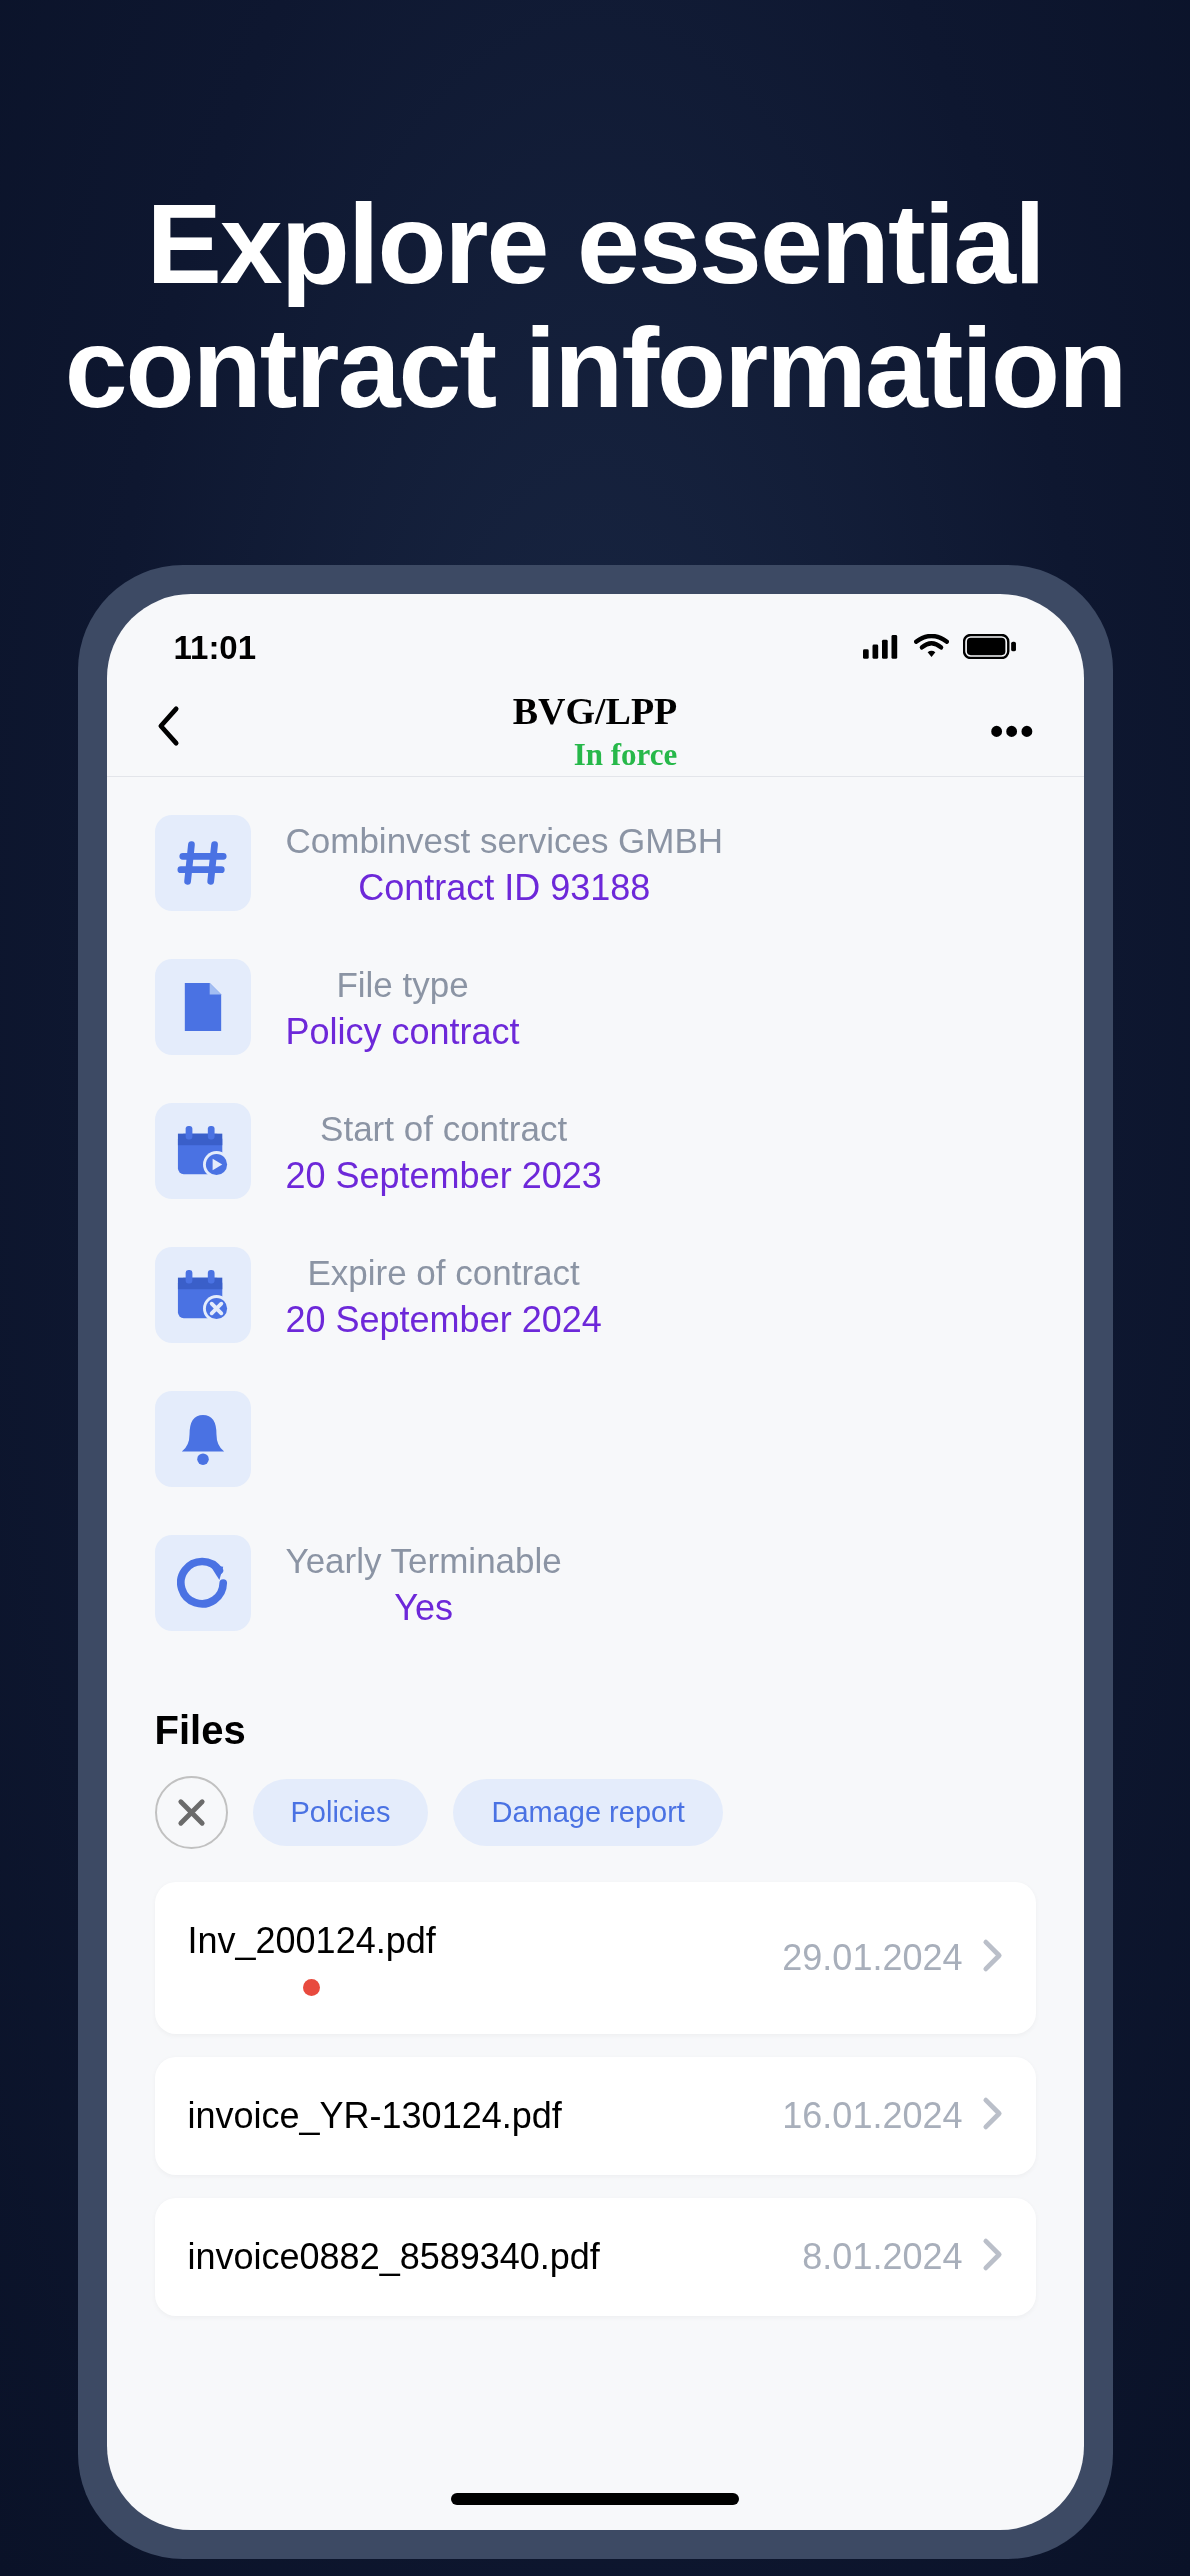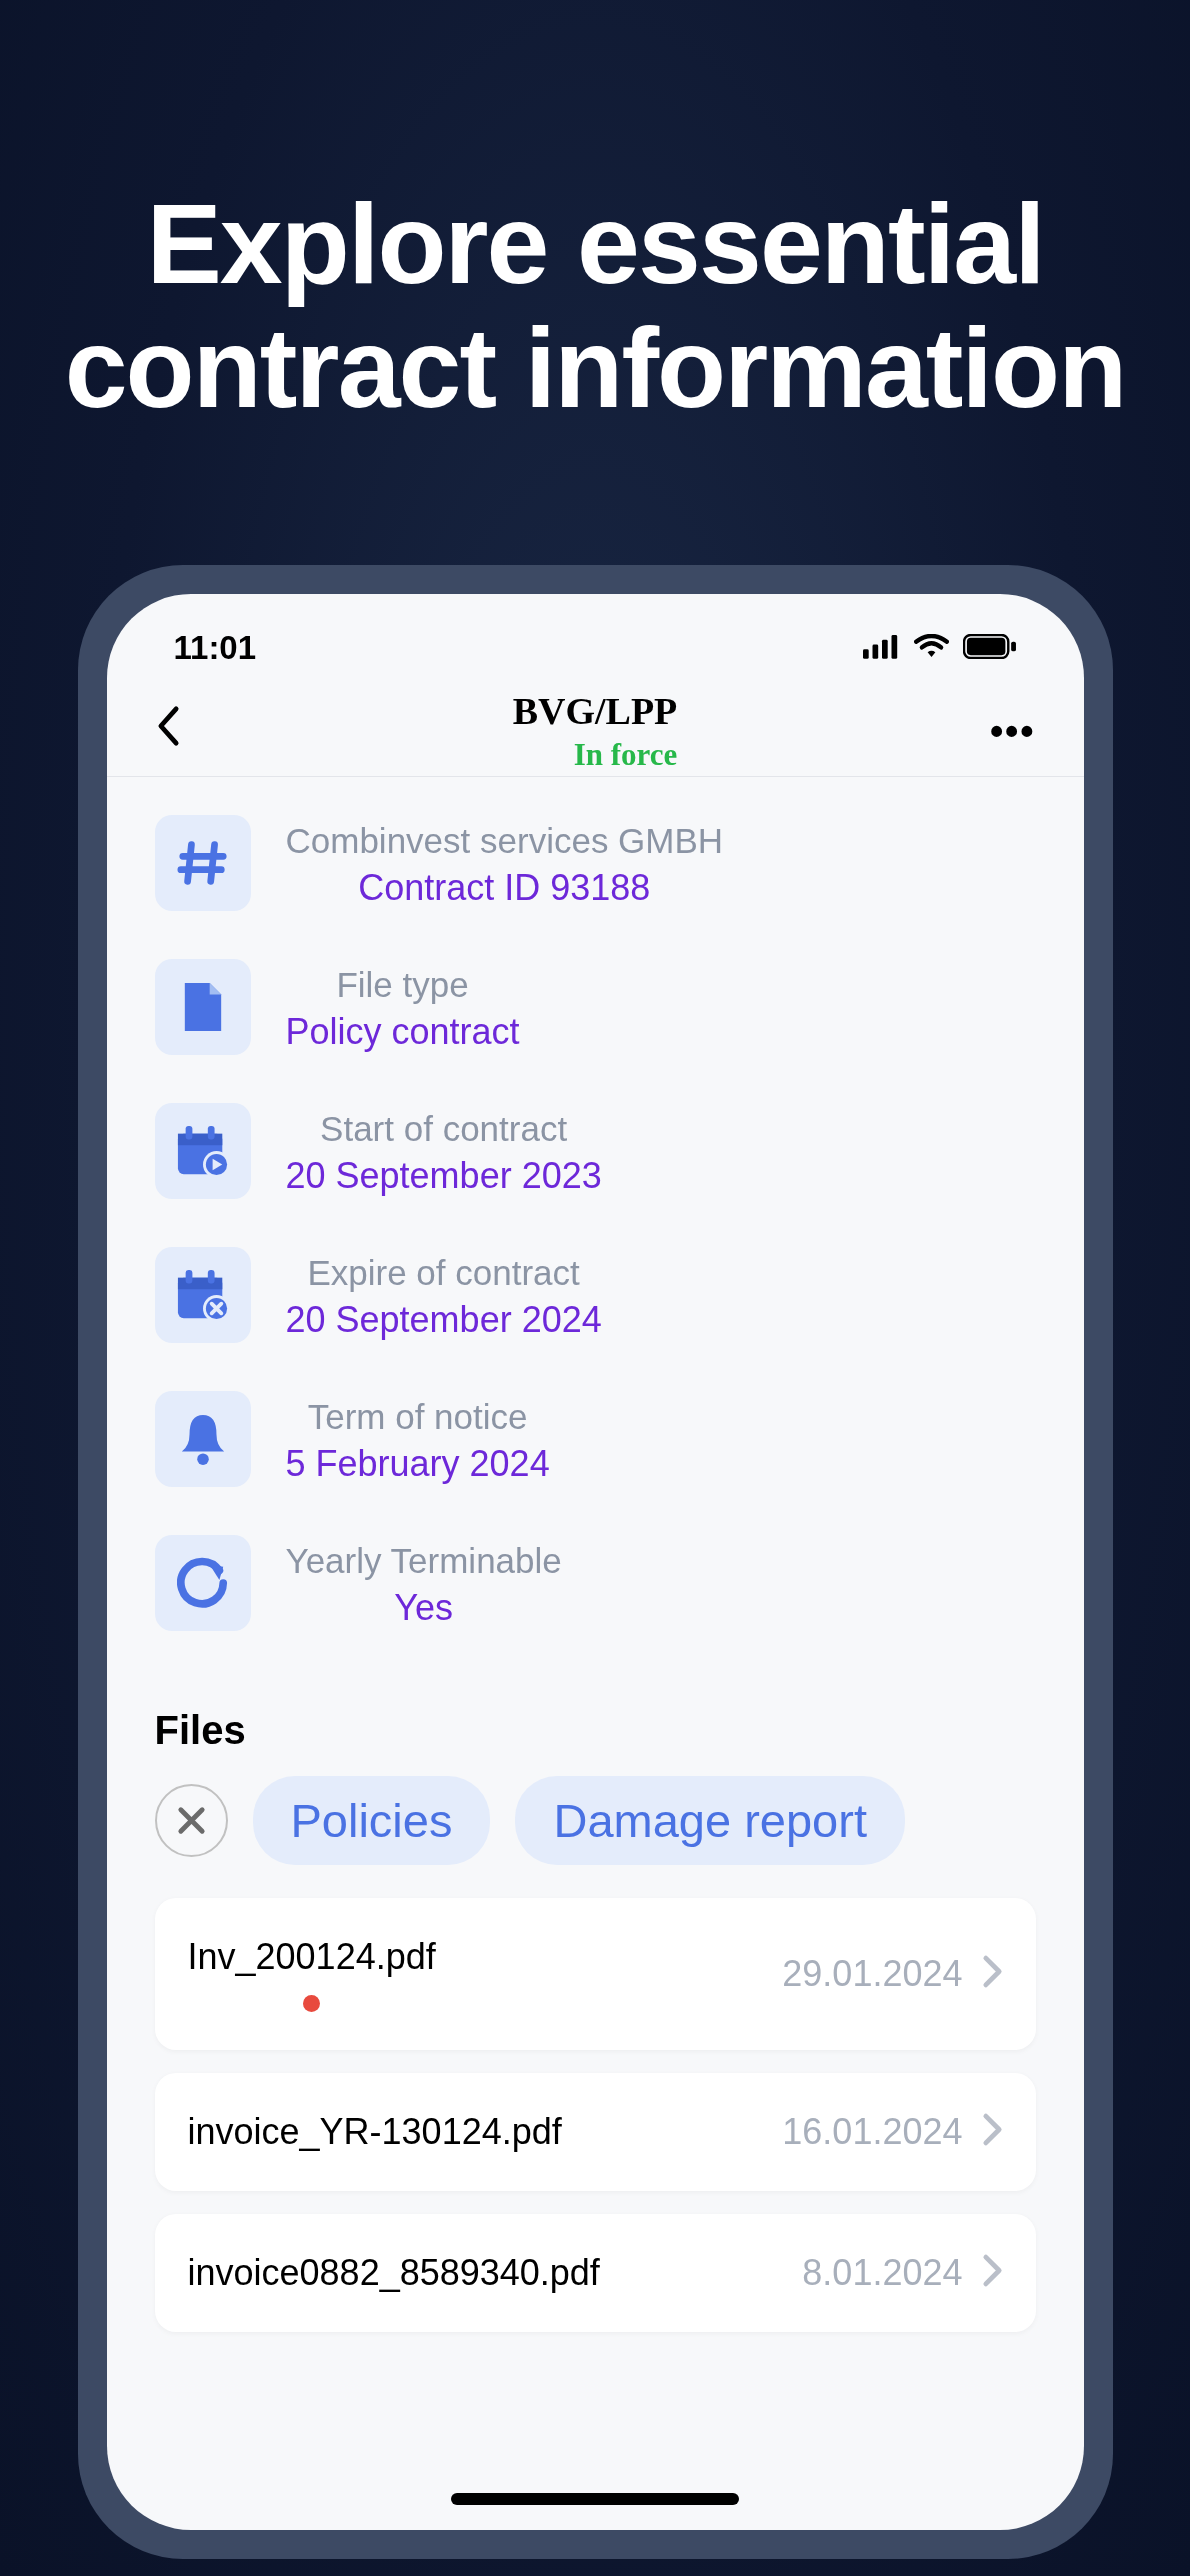--- a/index.html
+++ b/index.html
@@ -133,21 +133,21 @@
     display: flex;
     align-items: center;
     justify-content: center;
     color: #6b6b6b;
     flex-shrink: 0;
     background: transparent;
   }
   .chip {
     padding: 17px 38px;
     border-radius: 42px;
-    font-size: 47px;
+    font-size: 29px;
     font-weight: 400;
     background: #e4ecfb;
     color: #4a72e3;
   }
   .chip.active {
     background: #4a72e3;
     color: #fff;
   }
   .file-list {
     padding: 0 48px;
@@ -306,24 +306,20 @@
         </div>
       </div>
 
       <div class="detail-row">
         <div class="icon-box">
           <svg width="50" height="56" viewBox="0 0 52 58">
               <path d="M26 4 Q12 4 12 24 Q12 36 4 42 H48 Q40 36 40 24 Q40 4 26 4 Z" fill="#4a72e3"></path>
               <circle cx="26" cy="50" r="6" fill="#4a72e3"></circle>
             </svg>
         </div>
-        <div class="detail-text">
-          <div class="detail-label">Term of notice</div>
-          <div class="detail-value">5 February 2024</div>
-        </div>
       </div>
 
       <div class="detail-row">
         <div class="icon-box">
           <svg width="52" height="52" viewBox="0 0 54 54">
               <path d="M44 14 A22 22 0 1 0 48 27" stroke="#4a72e3" stroke-width="8" fill="none" stroke-linecap="round"></path>
               <path d="M34 8 L48 10 L44 24 Z" fill="#4a72e3"></path>
             </svg>
         </div>
         <div class="detail-text">

